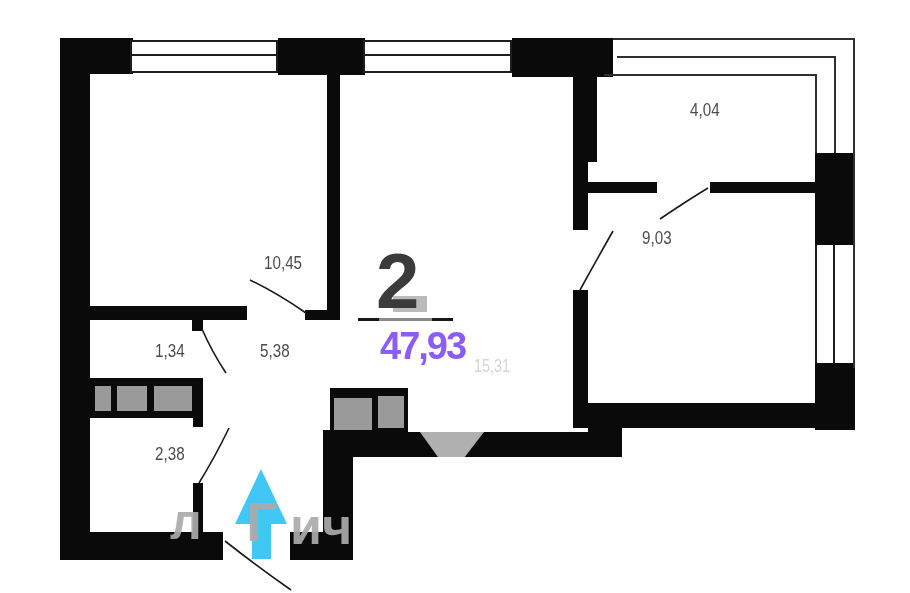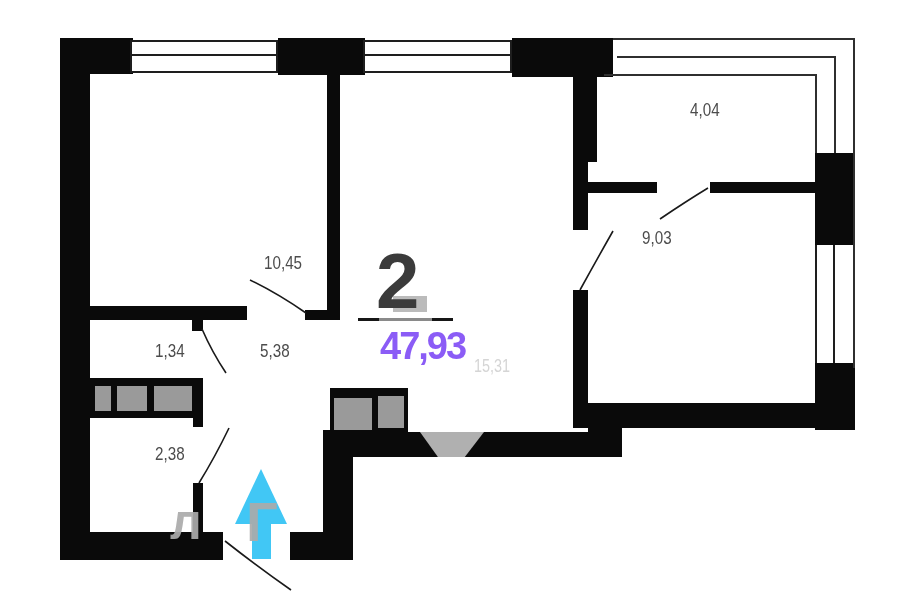--- a/index.html
+++ b/index.html
@@ -98,14 +98,15 @@
   <div class="rlabel" style="left:155px;top:340px">1,34</div>
   <div class="rlabel" style="left:690px;top:99px">4,04</div>
 
   <div class="title-shadow"></div>
   <div class="rooms-count">2</div>
   <div class="divider"></div>
   <div class="total-area">47,93</div>
 
   <span class="wm" style="left:170px;top:497px;font-size:50px">л</span>
   <span class="wm" style="left:246px;top:494px;font-size:56px">Г</span>
+  <span class="wm" style="left:290px;top:500px;font-size:52px">ич</span>
 
 </div>
 
 </body></html>

